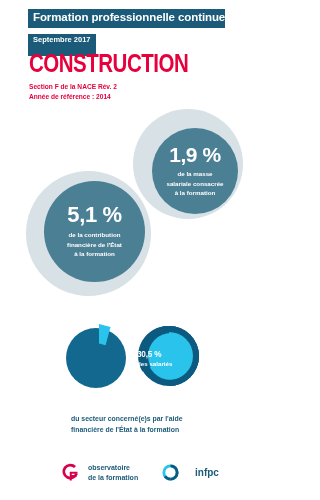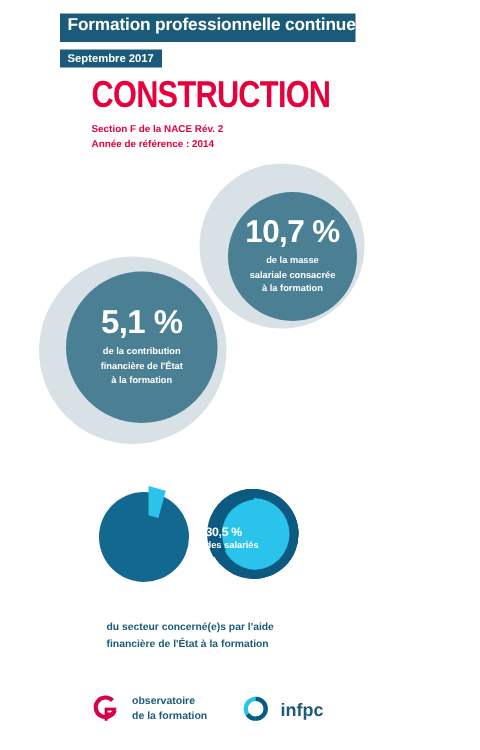--- a/index.html
+++ b/index.html
@@ -12,53 +12,52 @@
     height: 500px;
     position: relative;
     overflow: hidden;
     font-family: "Liberation Sans", sans-serif;
     -webkit-font-smoothing: antialiased;
   }
 
   
   .header {
     position: absolute;
-    left: 40px;
+    left: 28px;
     top: 9px;
     width: 197px;
   }
   .header-band {
     background: #1b5a78;
     color: #ffffff;
     font-size: 11.5px;
     font-weight: bold;
     letter-spacing: -0.1px;
     padding: 3px 5px 4px 5px;
     line-height: 1;
     white-space: nowrap;
   }
   .header-date {
     background: #1b5a78;
     color: #ffffff;
     font-size: 7.5px;
     font-weight: bold;
-    padding: 2px 5px 2px 5px;
+    padding: 2px 5px 12px 5px;
     margin-top: 2px;
     display: inline-block;
     line-height: 1.1;
     white-space: nowrap;
   }
 
   
   .title-block {
     position: absolute;
     left: 29px;
     top: 51px;
     width: 200px;
-    margin-left: 32px;
   }
   .main-title {
     color: #e6003c;
     font-size: 25px;
     font-weight: bold;
     letter-spacing: -0.6px;
     line-height: 1;
     transform: scaleX(0.82);
     transform-origin: left center;
     white-space: nowrap;
@@ -190,23 +189,23 @@
   }
   .logo-infpc {
     position: absolute;
     left: 161px;
     top: 5px;
     display: flex;
     align-items: center;
   }
   .logo-infpc .li-text {
     color: #1b5a78;
-    font-size: 12px;
-    font-weight: bold;
-    margin-left: 7px;
+    font-size: 10px;
+    font-weight: bold;
+    margin-left: 15px;
   }
 </style>
 </head>
 <body>
 
 <div class="header">
   <div class="header-band">Formation professionnelle continue</div>
   <div class="header-date">Septembre 2017</div>
 </div>
 
@@ -216,21 +215,21 @@
     <div>Section F de la NACE Rév. 2</div>
     <div>Année de référence : 2014</div>
   </div>
 </div>
 
 <div class="circles">
   <div class="halo top"></div>
   <div class="halo left"></div>
 
   <div class="disc top">
-    <div class="pct">10,7 %</div>
+    <div class="pct">1,9 %</div>
     <div class="cap">
       <div>de la masse</div>
       <div>salariale consacrée</div>
       <div>à la formation</div>
     </div>
   </div>
 
   <div class="disc left">
     <div class="pct">5,1 %</div>
     <div class="cap">

